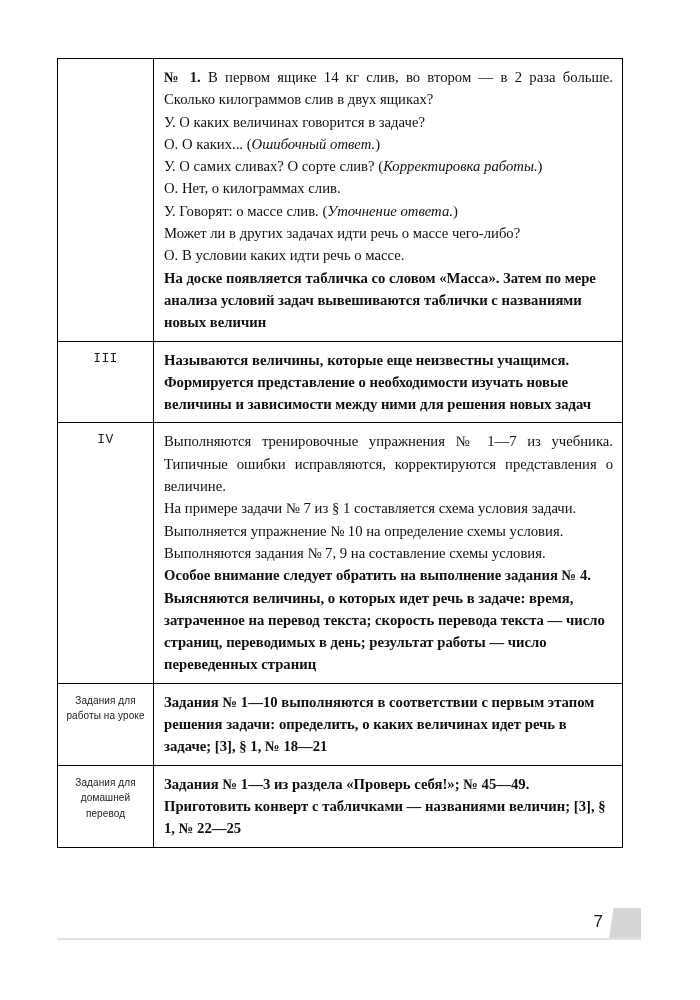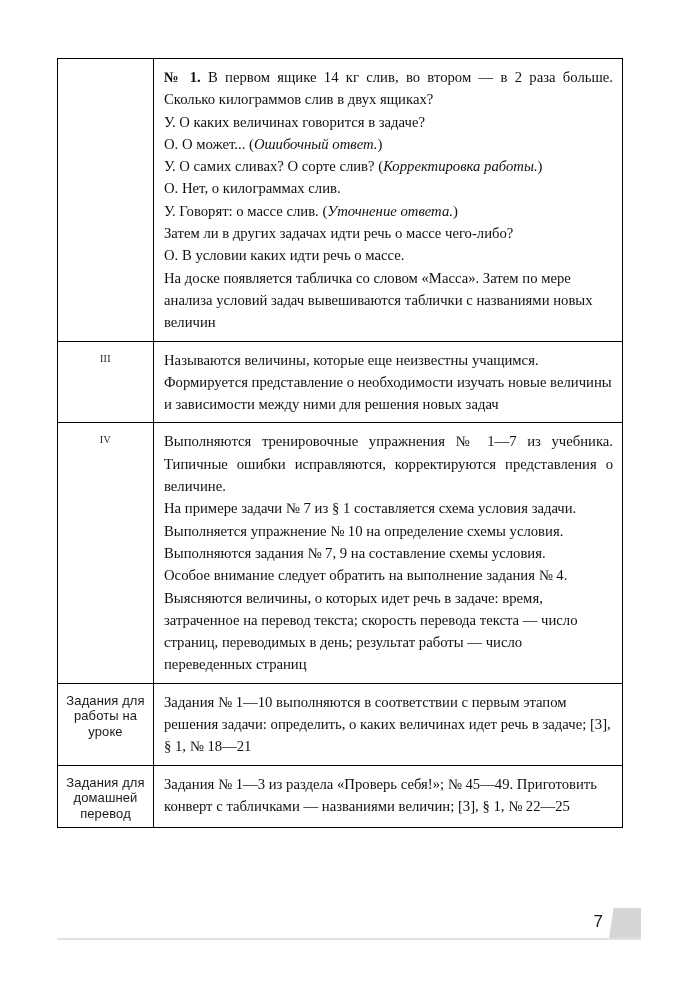--- a/index.html
+++ b/index.html
@@ -40,30 +40,30 @@
     width: 95px;
     text-align: center;
     vertical-align: top;
   }
   .col-body {
     width: 468px;
   }
 
   .label-inner {
     font-family: "Liberation Sans", sans-serif;
-    font-size: 13px;
+    font-size: 10px;
     line-height: 15.5px;
     color: #1a1a1a;
     padding: 9px 4px 6px 4px;
     text-align: center;
     letter-spacing: 0.1px;
   }
   .label-roman {
-    font-family: Liberation Serif, serif;
-    font-size: 10px;
+    font-family: Liberation Mono, monospace;
+    font-size: 13px;
     line-height: 15px;
     padding: 9px 4px 6px 4px;
     text-align: center;
     letter-spacing: 0.4px;
   }
 
   .body-inner {
     font-family: "Liberation Serif", serif;
     font-size: 14.7px;
     line-height: 22.3px;
@@ -72,20 +72,21 @@
     padding: 7px 9px 7px 10px;
     hyphens: manual;
     color: #101010;
   }
   .body-inner p {
     margin: 0;
     text-indent: 0;
   }
   .body-inner p.last {
     text-align: left;
+    font-weight: bold;
   }
   .b { font-weight: bold; }
   .i { font-style: italic; margin-top: 31px; }
 
   
   .footer {
     position: absolute;
     left: 57px;
     top: 938px;
     width: 584px;
@@ -120,25 +121,25 @@
   <table class="lesson-table">
     <tbody>
         <tr>
           <td class="col-label">
             <div class="label-inner"></div>
           </td>
           <td class="col-body">
             <div class="body-inner">
               <p><span class="b">№ 1.</span><span> В первом ящике 14 кг слив, во втором — в 2 раза больше. Сколько килограммов слив в двух ящиках?</span></p>
               <p><span>У. О каких величинах говорится в задаче?</span></p>
-              <p><span>О. О может... (</span><span class="i">Ошибочный ответ.</span><span>)</span></p>
+              <p><span>О. О каких... (</span><span class="i">Ошибочный ответ.</span><span>)</span></p>
               <p><span>У. О самих сливах? О сорте слив? (</span><span class="i">Корректировка работы.</span><span>)</span></p>
               <p><span>О. Нет, о килограммах слив.</span></p>
               <p><span>У. Говорят: о массе слив. (</span><span class="i">Уточнение ответа.</span><span>)</span></p>
-              <p><span>Затем ли в других задачах идти речь о массе чего-либо?</span></p>
+              <p><span>Может ли в других задачах идти речь о массе чего-либо?</span></p>
               <p><span>О. В условии каких идти речь о массе.</span></p>
               <p class="last"><span>На доске появляется табличка со словом «Масса». Затем по мере анализа условий задач вывешиваются таблички с названиями новых величин</span></p>
             </div>
           </td>
         </tr>
         <tr>
           <td class="col-label">
             <div class="label-roman">III</div>
           </td>
           <td class="col-body">

